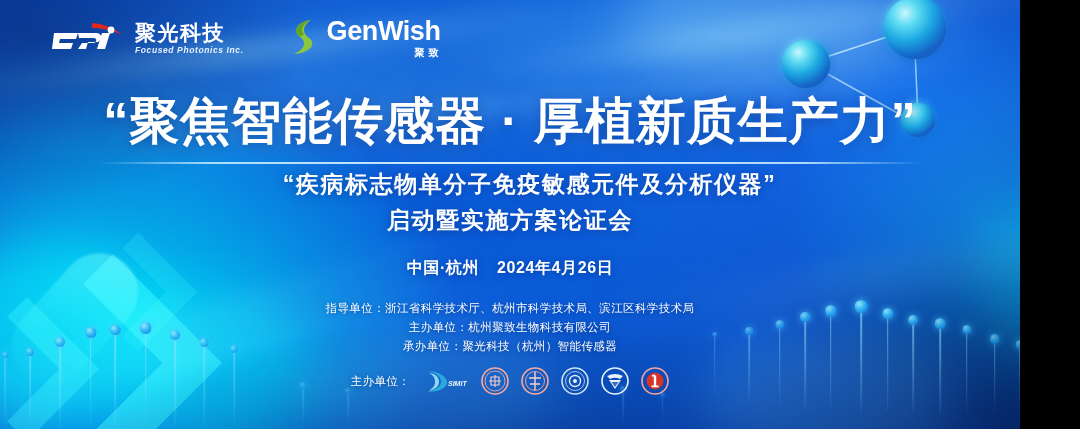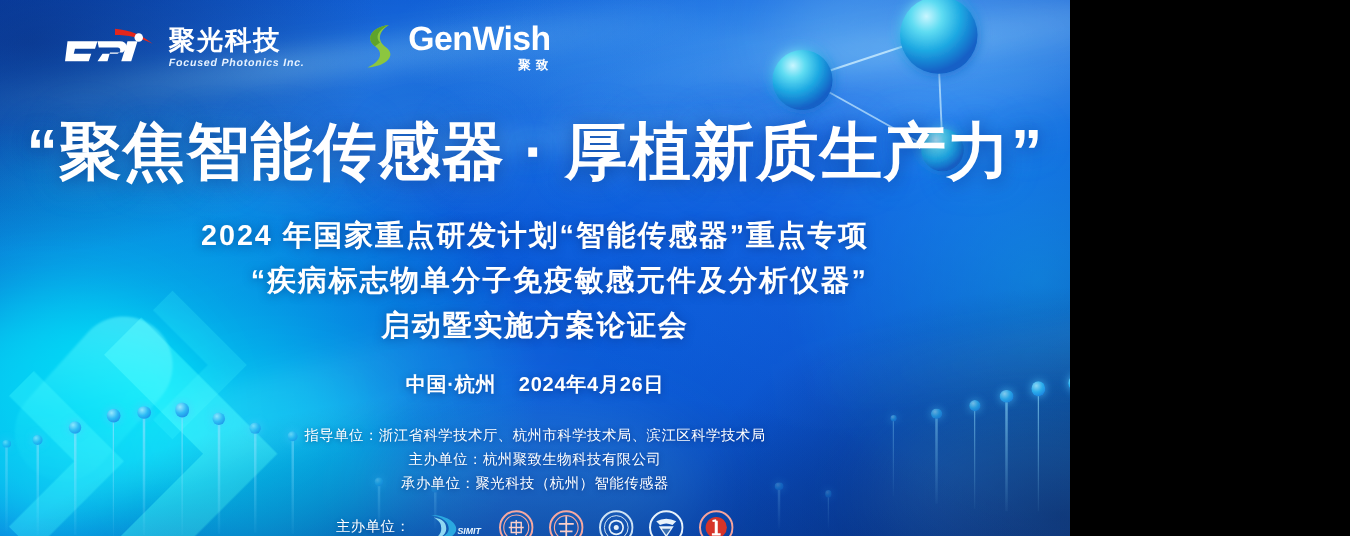--- a/index.html
+++ b/index.html
@@ -2,21 +2,21 @@
 <html><head>
 <meta charset="utf-8">
 <style>
   html, body {
     margin: 0;
     padding: 0;
     background: #000;
   }
   #banner {
     position: relative;
-    width: 856px;
+    width: 1020px;
     height: 429px;
     overflow: hidden;
     font-family: "Liberation Sans", "DejaVu Sans", sans-serif;
     background: #ef4444;
     user-select: none;
   }
 
   
   .bg-base {
     position: absolute;
@@ -457,21 +457,20 @@
       </div>
     </div>
 
   </div>
 
   <div class="content">
 
     <div class="main-title">“聚焦智能传感器 · 厚植新质生产力”</div>
     <div class="title-rule"></div>
 
-    <div class="sub-line sub1">2024 年国家重点研发计划“智能传感器”重点专项</div>
     <div class="sub-line sub2">“疾病标志物单分子免疫敏感元件及分析仪器”</div>
     <div class="sub-line sub3">启动暨实施方案论证会</div>
 
     <div class="meta-line">
       <span>中国·杭州</span>
       <span>2024年4月26日</span>
     </div>
 
     <div class="org-block">
       <div class="org-line">指导单位：浙江省科学技术厅、杭州市科学技术局、滨江区科学技术局</div>

